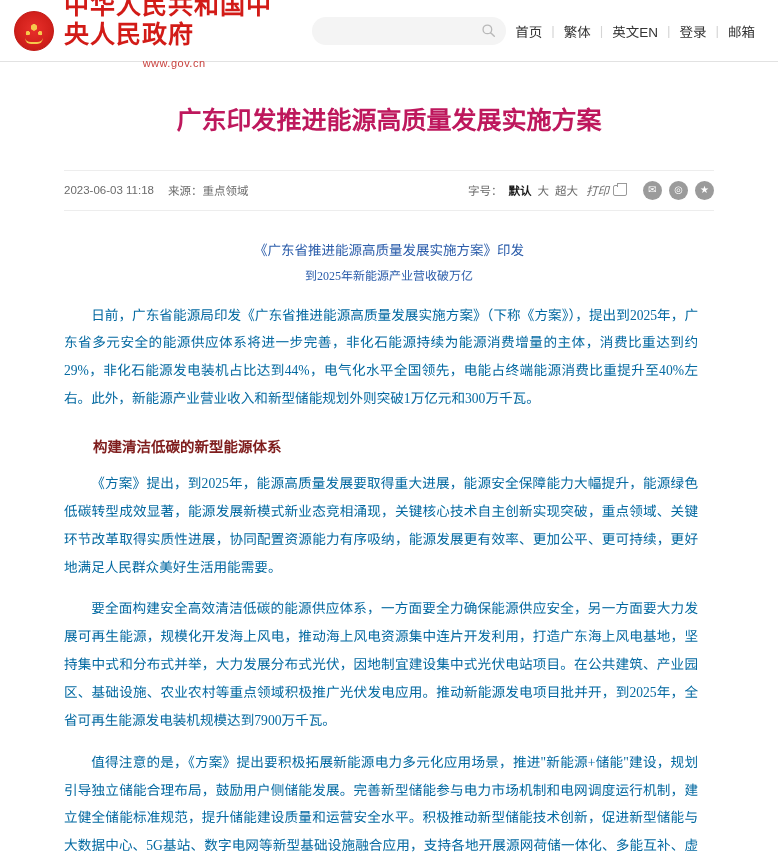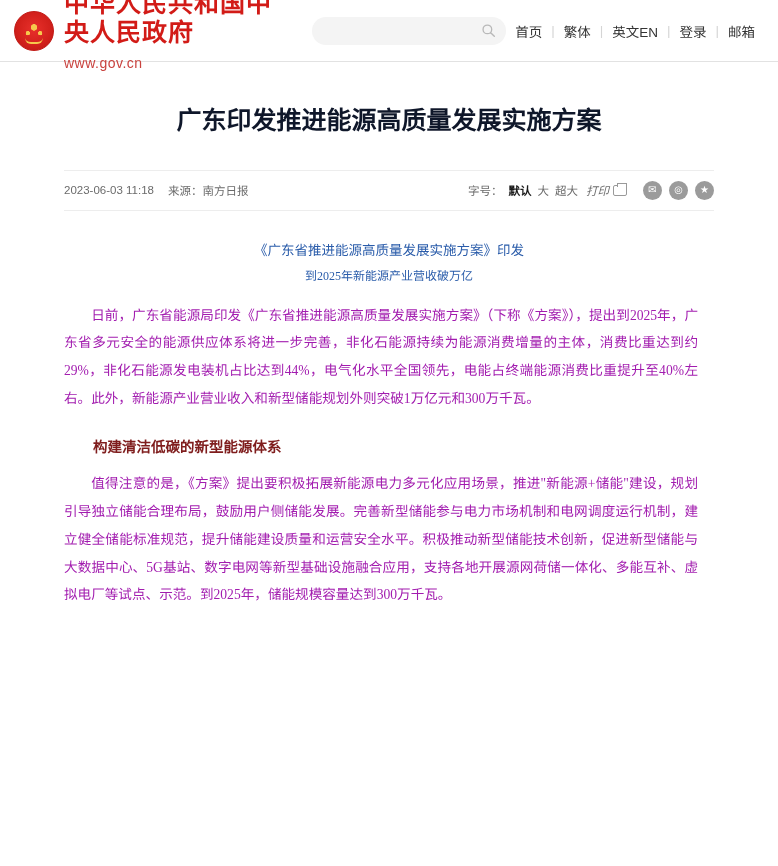--- a/index.html
+++ b/index.html
@@ -53,23 +53,24 @@
   .site-title {
     color: #d21b17;
     font-size: 25px;
     font-weight: bold;
     letter-spacing: 1px;
     line-height: 1.15;
     font-family: "Liberation Serif", "DejaVu Serif", serif;
   }
   .site-domain {
     color: #c9423e;
-    font-size: 14px;
+    font-size: 11px;
     letter-spacing: 0.5px;
     margin-top: 8px;
+    text-align: center;
   }
   .search-box {
     margin-left: 28px;
     width: 232px;
     height: 28px;
     background: #f4f4f4;
     border-radius: 14px;
     display: flex;
     align-items: center;
     padding: 0 10px;
@@ -89,21 +90,21 @@
   }
   .header-nav .nav-item { padding: 0 9px; white-space: nowrap; text-align: center; }
   .header-nav .nav-sep { color: #d5d5d5; }
 
   
   .article { padding: 0 64px; }
   .doc-title {
     text-align: center;
     font-size: 25px;
     font-weight: bold;
-    color: #0f172a;
+    color: #be185d;
     margin: 40px 0 0 0;
     line-height: 1.5;
     font-family: "Liberation Serif", "DejaVu Serif", serif;
   }
   .meta-bar {
     margin-top: 30px;
     height: 41px;
     border-top: 1px solid #ededed;
     border-bottom: 1px solid #ededed;
     display: flex;
@@ -147,21 +148,21 @@
     font-size: 13.5px;
     line-height: 2;
     font-family: "Liberation Serif", "DejaVu Serif", serif;
   }
   .lead-line.second { font-size: 12px; }
   p.para {
     text-indent: 2em;
     line-height: 2.05;
     margin: 14px 16px 0 0;
     font-size: 13.6px;
-    color: #a21caf;
+    color: #0369a1;
     text-align: justify;
     font-family: "Liberation Serif", "DejaVu Serif", serif;
   }
   h2.sub {
     font-size: 14.5px;
     font-weight: bold;
     color: #7f1d1d;
     margin: 22px 0 2px 0;
     text-indent: 2em;
     font-family: "Liberation Serif", "DejaVu Serif", serif;
@@ -201,21 +202,21 @@
 </div>
 
 <div class="article">
 
   <h1 class="doc-title">广东印发推进能源高质量发展实施方案</h1>
 
   <div class="meta-bar">
     <div class="meta-left">
       <span>2023-06-03 11:18</span>
       <span>
-        <span>来源：</span><span>南方日报</span>
+        <span>来源：</span><span>重点领域</span>
       </span>
     </div>
     <div class="meta-right">
       <div class="fontsize-group">
         <span class="fs-label">字号：</span>
         <span class="fs-opt active">默认</span>
         <span class="fs-opt">大</span>
         <span class="fs-opt">超大</span>
       </div>
       <div class="print-btn">
@@ -229,16 +230,18 @@
       </div>
     </div>
   </div>
 
   <div class="content">
     <div class="lead-line">《广东省推进能源高质量发展实施方案》印发</div>
     <div class="lead-line second">到2025年新能源产业营收破万亿</div>
 
     <p class="para">日前，广东省能源局印发《广东省推进能源高质量发展实施方案》（下称《方案》），提出到2025年，广东省多元安全的能源供应体系将进一步完善，非化石能源持续为能源消费增量的主体，消费比重达到约29%，非化石能源发电装机占比达到44%，电气化水平全国领先，电能占终端能源消费比重提升至40%左右。此外，新能源产业营业收入和新型储能规划外则突破1万亿元和300万千瓦。</p>
     <h2 class="sub">构建清洁低碳的新型能源体系</h2>
+    <p class="para">《方案》提出，到2025年，能源高质量发展要取得重大进展，能源安全保障能力大幅提升，能源绿色低碳转型成效显著，能源发展新模式新业态竞相涌现，关键核心技术自主创新实现突破，重点领域、关键环节改革取得实质性进展，协同配置资源能力有序吸纳，能源发展更有效率、更加公平、更可持续，更好地满足人民群众美好生活用能需要。</p>
+    <p class="para">要全面构建安全高效清洁低碳的能源供应体系，一方面要全力确保能源供应安全，另一方面要大力发展可再生能源，规模化开发海上风电，推动海上风电资源集中连片开发利用，打造广东海上风电基地，坚持集中式和分布式并举，大力发展分布式光伏，因地制宜建设集中式光伏电站项目。在公共建筑、产业园区、基础设施、农业农村等重点领域积极推广光伏发电应用。推动新能源发电项目批并开，到2025年，全省可再生能源发电装机规模达到7900万千瓦。</p>
     <p class="para">值得注意的是，《方案》提出要积极拓展新能源电力多元化应用场景，推进"新能源+储能"建设，规划引导独立储能合理布局，鼓励用户侧储能发展。完善新型储能参与电力市场机制和电网调度运行机制，建立健全储能标准规范，提升储能建设质量和运营安全水平。积极推动新型储能技术创新，促进新型储能与大数据中心、5G基站、数字电网等新型基础设施融合应用，支持各地开展源网荷储一体化、多能互补、虚拟电厂等试点、示范。到2025年，储能规模容量达到300万千瓦。</p>
 
   </div>
 </div>
 
 </body></html>

